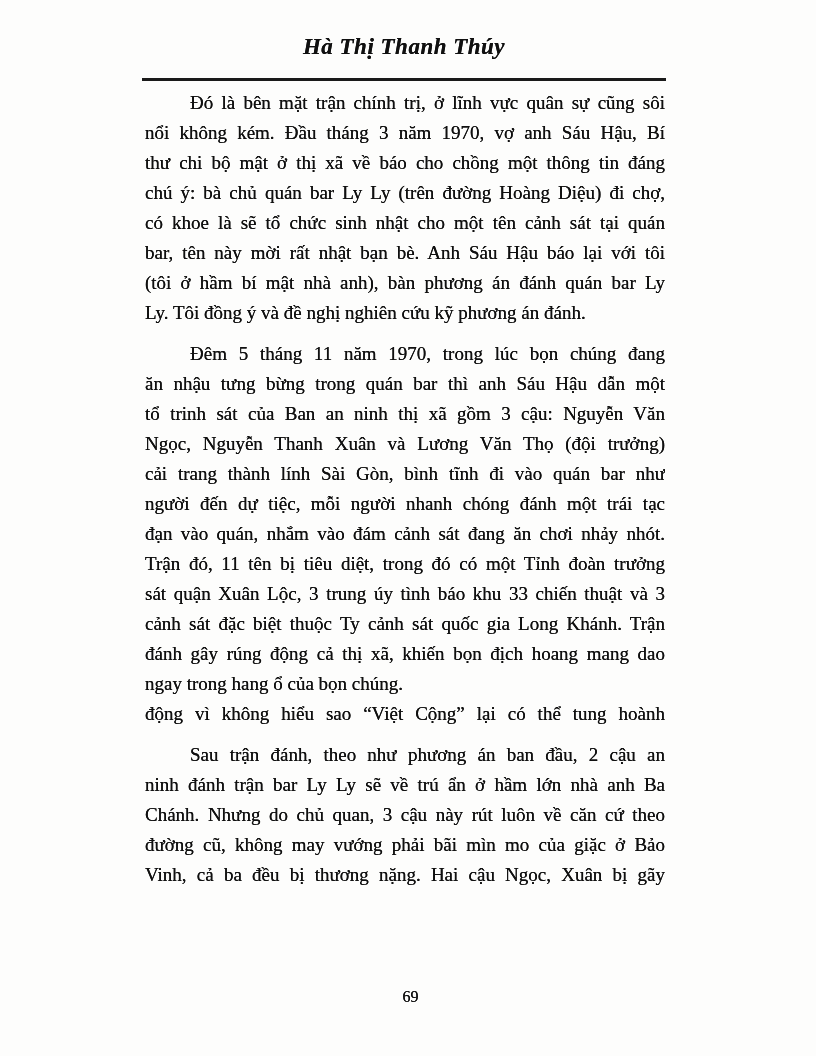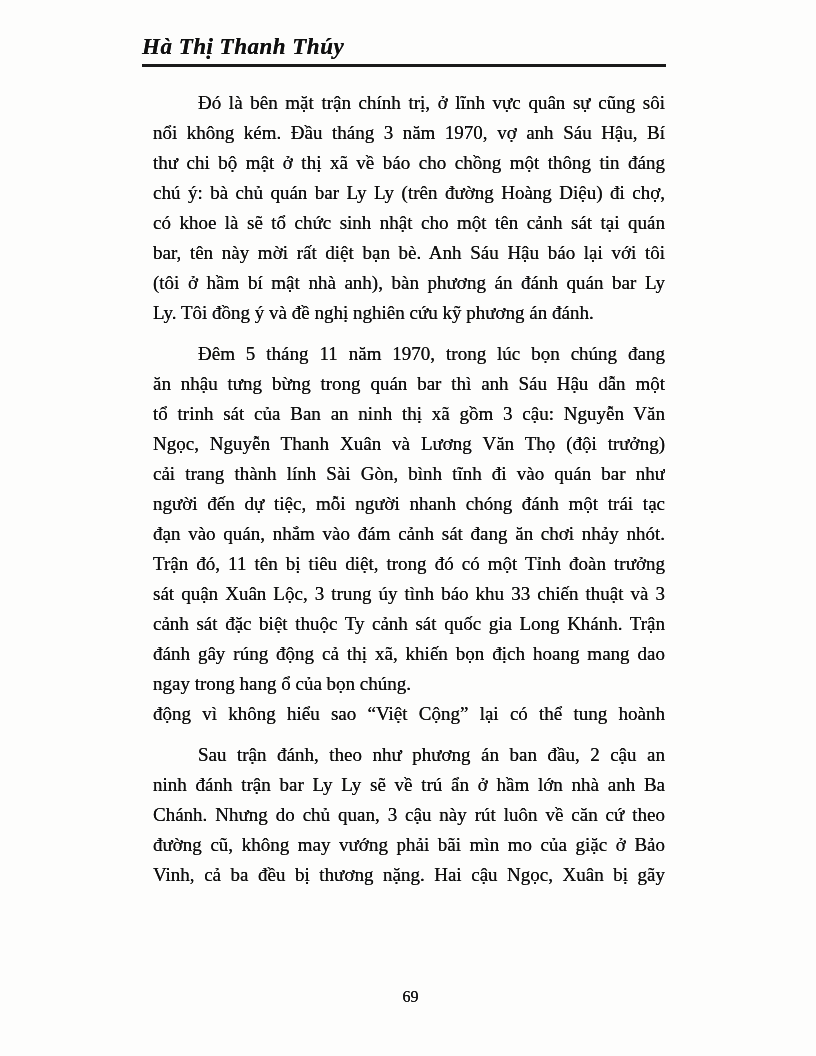--- a/index.html
+++ b/index.html
@@ -15,45 +15,44 @@
   .page {
     position: absolute;
     inset: 0;
     background: #fdfdfc;
   }
   .page-header {
     position: absolute;
     left: 142px;
     top: 34px;
     width: 524px;
-    text-align: left;
+    text-align: center;
     font-size: 23px;
     font-weight: bold;
     font-style: italic;
     letter-spacing: 0.5px;
-    padding-bottom: 4px;
+    padding-bottom: 18px;
     border-bottom: 3px solid #1a1a1a;
     text-shadow: 0 0 0.4px currentColor;
   }
   .content {
     position: absolute;
     left: 145px;
     top: 88px;
     width: 520px;
     font-size: 19px;
     line-height: 30px;
     text-shadow: 0 0 0.45px currentColor;
   }
   .para { margin: 0 0 11px 0; }
   .line {
     height: 30px;
     overflow: hidden;
     text-align: justify;
     text-align-last: justify;
-    margin-left: 8px;
   }
   .line.pfirst { text-indent: 45px; }
   .line.plast { text-align-last: left; }
   .page-number {
     position: absolute;
     top: 988px;
     left: 145px;
     width: 531px;
     text-align: center;
     font-size: 16px;
@@ -70,21 +69,21 @@
   </div>
 
   <div class="content">
 
     <div class="para">
       <div class="line pfirst">Đó là bên mặt trận chính trị, ở lĩnh vực quân sự cũng sôi</div>
       <div class="line">nổi không kém. Đầu tháng 3 năm 1970, vợ anh Sáu Hậu, Bí</div>
       <div class="line">thư chi bộ mật ở thị xã về báo cho chồng một thông tin đáng</div>
       <div class="line">chú ý: bà chủ quán bar Ly Ly (trên đường Hoàng Diệu) đi chợ,</div>
       <div class="line">có khoe là sẽ tổ chức sinh nhật cho một tên cảnh sát tại quán</div>
-      <div class="line">bar, tên này mời rất diệt bạn bè. Anh Sáu Hậu báo lại với tôi</div>
+      <div class="line">bar, tên này mời rất nhật bạn bè. Anh Sáu Hậu báo lại với tôi</div>
       <div class="line">(tôi ở hầm bí mật nhà anh), bàn phương án đánh quán bar Ly</div>
       <div class="line plast">Ly. Tôi đồng ý và đề nghị nghiên cứu kỹ phương án đánh.</div>
     </div>
 
     <div class="para">
       <div class="line pfirst">Đêm 5 tháng 11 năm 1970, trong lúc bọn chúng đang</div>
       <div class="line">ăn nhậu tưng bừng trong quán bar thì anh Sáu Hậu dẫn một</div>
       <div class="line">tổ trinh sát của Ban an ninh thị xã gồm 3 cậu: Nguyễn Văn</div>
       <div class="line">Ngọc, Nguyễn Thanh Xuân và Lương Văn Thọ (đội trưởng)</div>
       <div class="line">cải trang thành lính Sài Gòn, bình tĩnh đi vào quán bar như</div>

